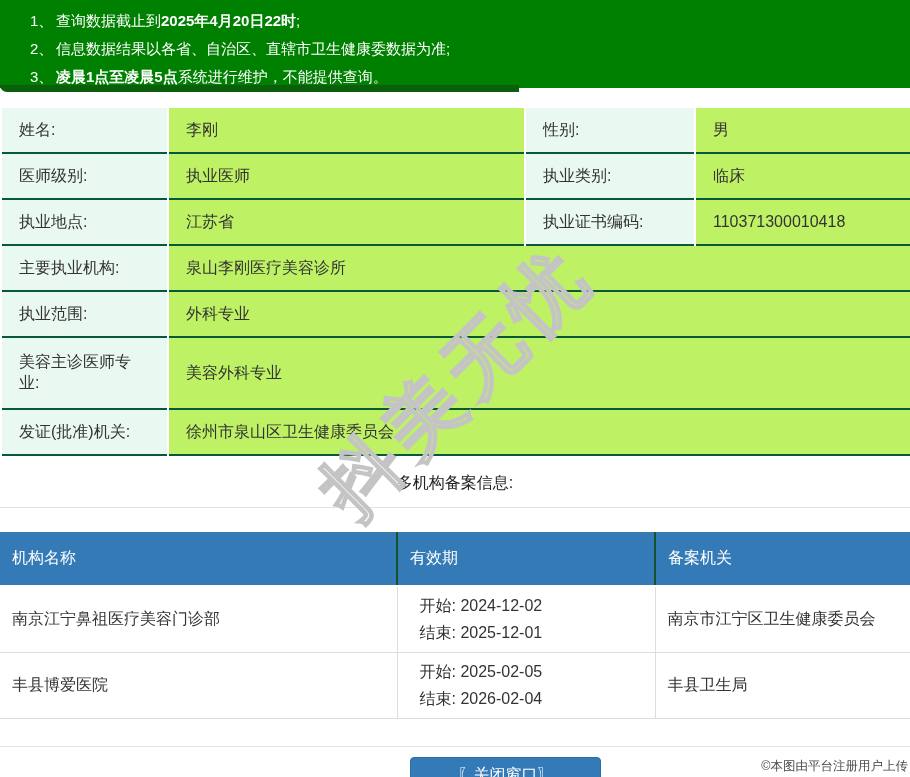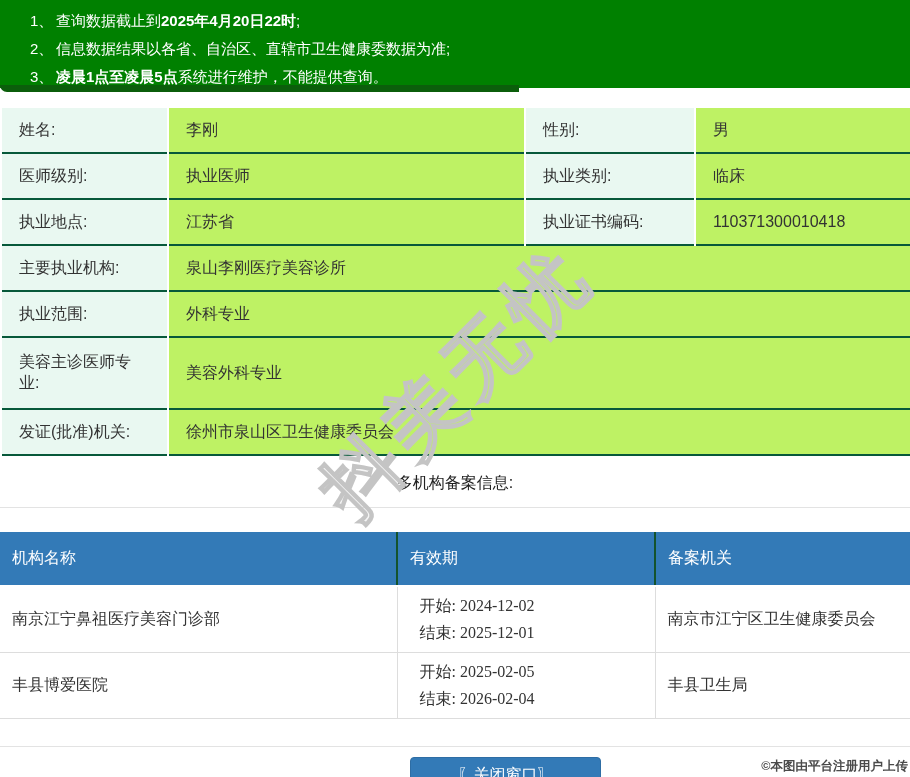--- a/index.html
+++ b/index.html
@@ -52,40 +52,40 @@
     background:var(--blue);color:#fff;font-weight:normal;text-align:left;
     height:38px;padding:16px 12px;border-bottom:2px solid #fff;
   }
   .filing-table th + th{border-left:2px solid #14532d;}
   .filing-table td{
     height:66px;padding:4px 12px;border-bottom:1px solid #ddd;
     vertical-align:middle;background:#fff;
   }
   .filing-table td + td{border-left:1px solid #ddd;}
   .period-cell{padding-left:22px !important;}
-  .period-line{line-height:27px;white-space:nowrap;font-family:Liberation Serif, serif;}
+  .period-line{line-height:27px;white-space:nowrap;}
   
   .btn-row{margin-top:10px;}
   .close-button{
     display:block;margin-left:410px;width:191px;height:35px;
     background:var(--blue);border:1px solid var(--blue-border);border-radius:4px;
     color:#fff;font-size:16px;line-height:33px;text-align:center;cursor:pointer;
     font-family:inherit;padding:0;
   }
   
   .watermark{
     position:absolute;left:247px;top:337px;width:420px;height:90px;
     line-height:90px;text-align:center;font-size:76px;font-weight:bold;
     letter-spacing:10px;color:rgba(200,200,200,0.18);
     -webkit-text-stroke:2px var(--wm);
     transform:rotate(-45deg);pointer-events:none;white-space:nowrap;z-index:5;
   }
   
   .credit{
-    position:absolute;right:2px;bottom:2px;font-size:12.5px;font-weight:bold;
+    position:absolute;right:2px;bottom:2px;font-size:12.5px;font-weight:normal;
     color:#4a4a4a;z-index:6;
     text-shadow:-1px -1px 0 #fff,1px -1px 0 #fff,-1px 1px 0 #fff,1px 1px 0 #fff;
   }
 </style>
 </head>
 <body>
 
 <div class="notice-panel">
   <div>
       <div class="notice-item">

